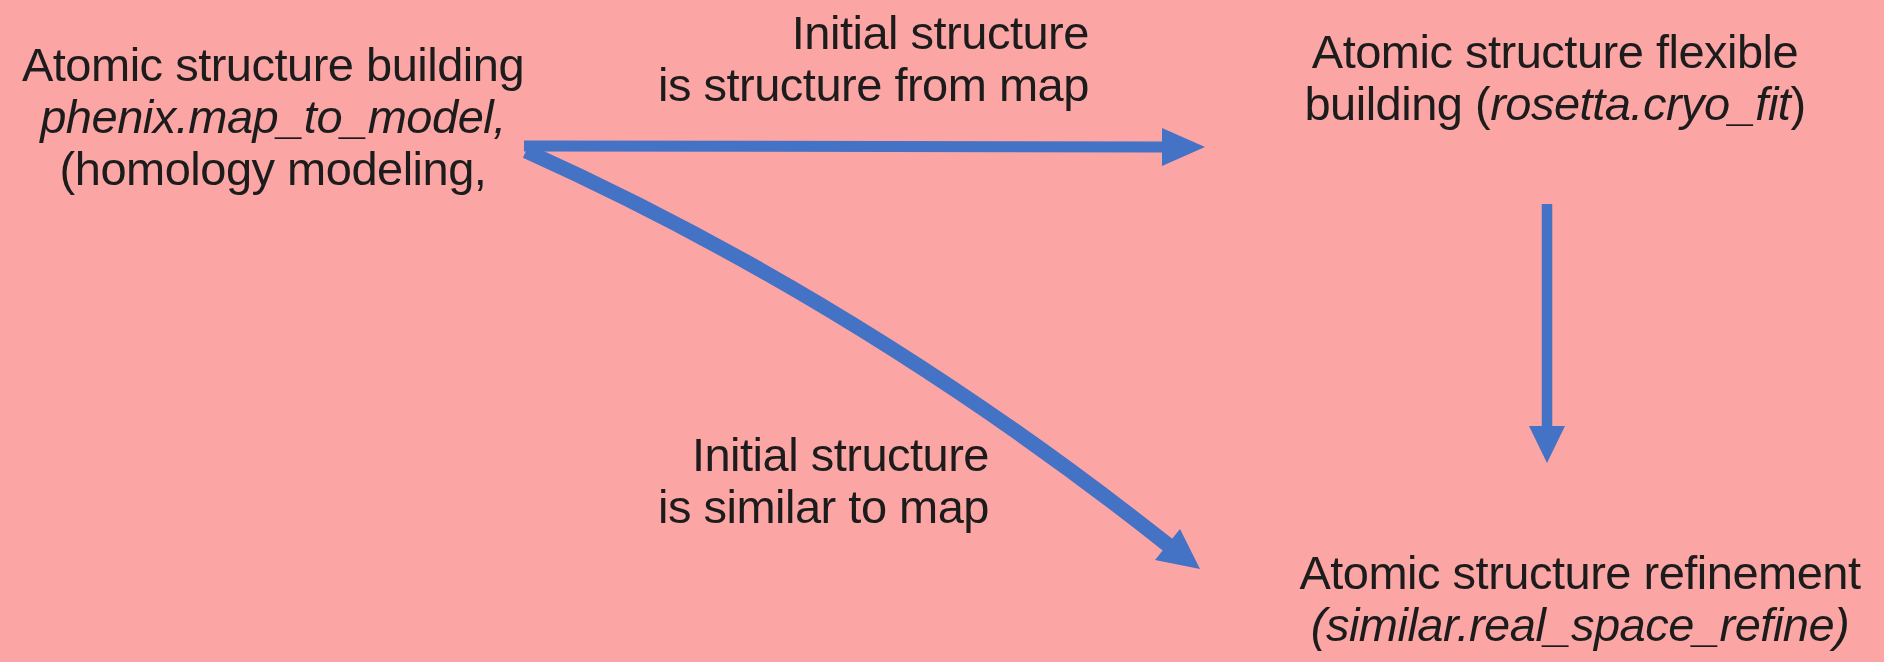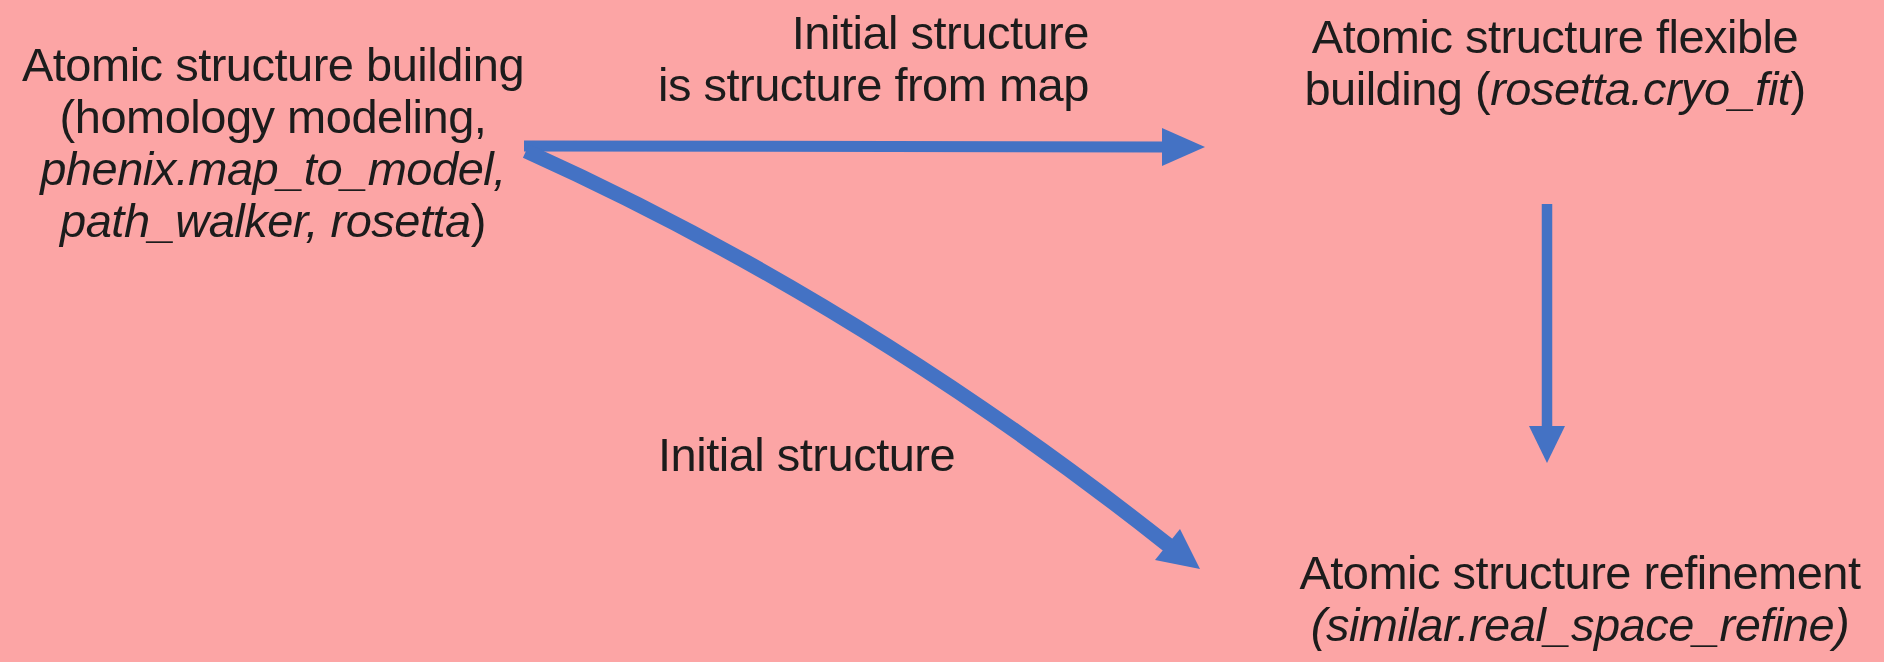--- a/index.html
+++ b/index.html
@@ -27,21 +27,21 @@
   .edge-label { text-align: right; }
   .line {
     white-space: nowrap;
     font-size: 47px;
     line-height: 52px;
     letter-spacing: -0.5px;
   }
   .italic { font-style: italic; }
   .node-building   { left: 3px;    top: 39px;  width: 540px; }
   .label-different { left: 658px;  top: 7px;  }
-  .node-fitting    { left: 1255px; top: 11px;  width: 600px; text-align: center; }
+  .node-fitting    { left: 1255px; top: 26px;  width: 600px; text-align: center; }
   .label-similar   { left: 658px;  top: 429px; }
   .node-refinement { left: 1260px; top: 547px; width: 640px; }
 </style>
 </head>
 <body>
 
 <div class="canvas">
 
   <svg class="arrows" viewBox="0 0 1884 662" aria-hidden="true">
     <g>
@@ -53,37 +53,37 @@
       <polygon points="1200,569 1155,560 1180,529" fill="#4472C4"></polygon>
     </g>
     <g>
       <line class="shaft-v" x1="1547" y1="204" x2="1547" y2="429" stroke="#4472C4"></line>
       <polygon points="1547,463 1529,426 1565,426" fill="#4472C4"></polygon>
     </g>
   </svg>
 
   <div class="node node-building">
     <div class="line">Atomic structure building</div>
+    <div class="line italic">phenix.map_to_model,</div>
     <div class="line">(homology modeling,</div>
-    <div class="line italic">phenix.map_to_model,</div>
-    <div class="line"><span class="italic">path_walker, rosetta</span><span>)</span></div>
   </div>
 
   <div class="edge-label label-different">
     <div class="line">Initial structure</div>
     <div class="line">is structure from map</div>
   </div>
 
   <div class="node node-fitting">
     <div class="line">Atomic structure flexible</div>
     <div class="line"><span>building (</span><span class="italic">rosetta.cryo_fit</span><span>)</span></div>
   </div>
 
   <div class="edge-label label-similar">
     <div class="line">Initial structure</div>
+    <div class="line">is similar to map</div>
   </div>
 
   <div class="node node-refinement">
     <div class="line">Atomic structure refinement</div>
     <div class="line italic"><span>(</span><span>similar.real_space_refine</span><span>)</span></div>
   </div>
 
 </div>
 
 </body></html>

